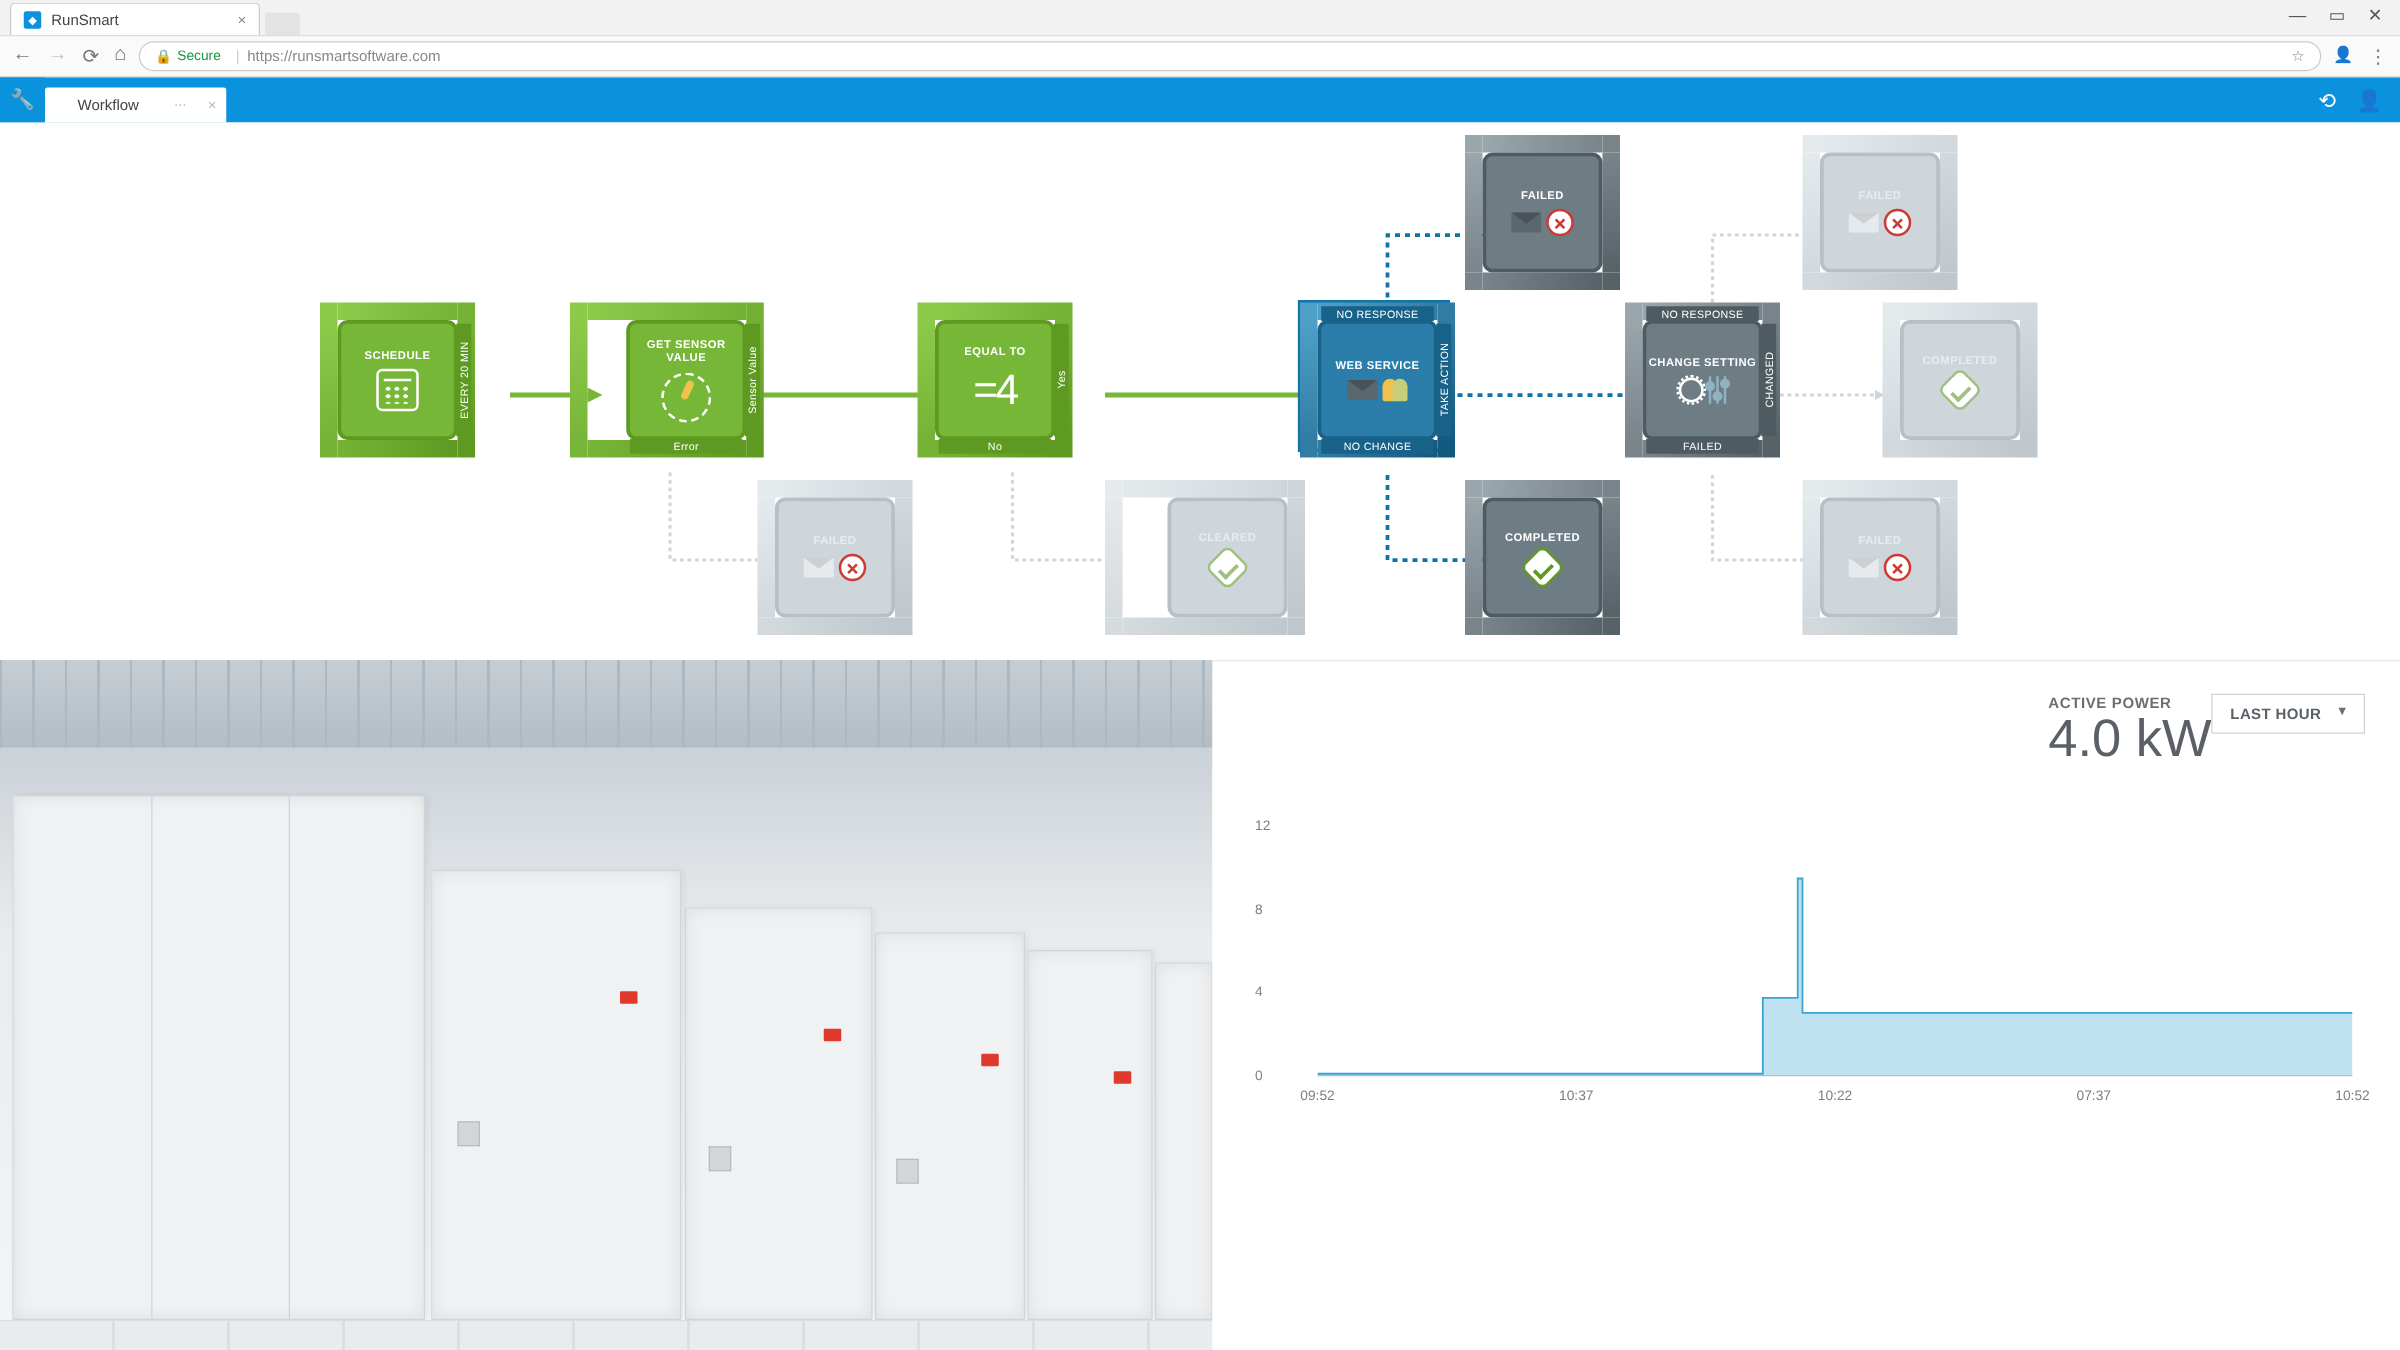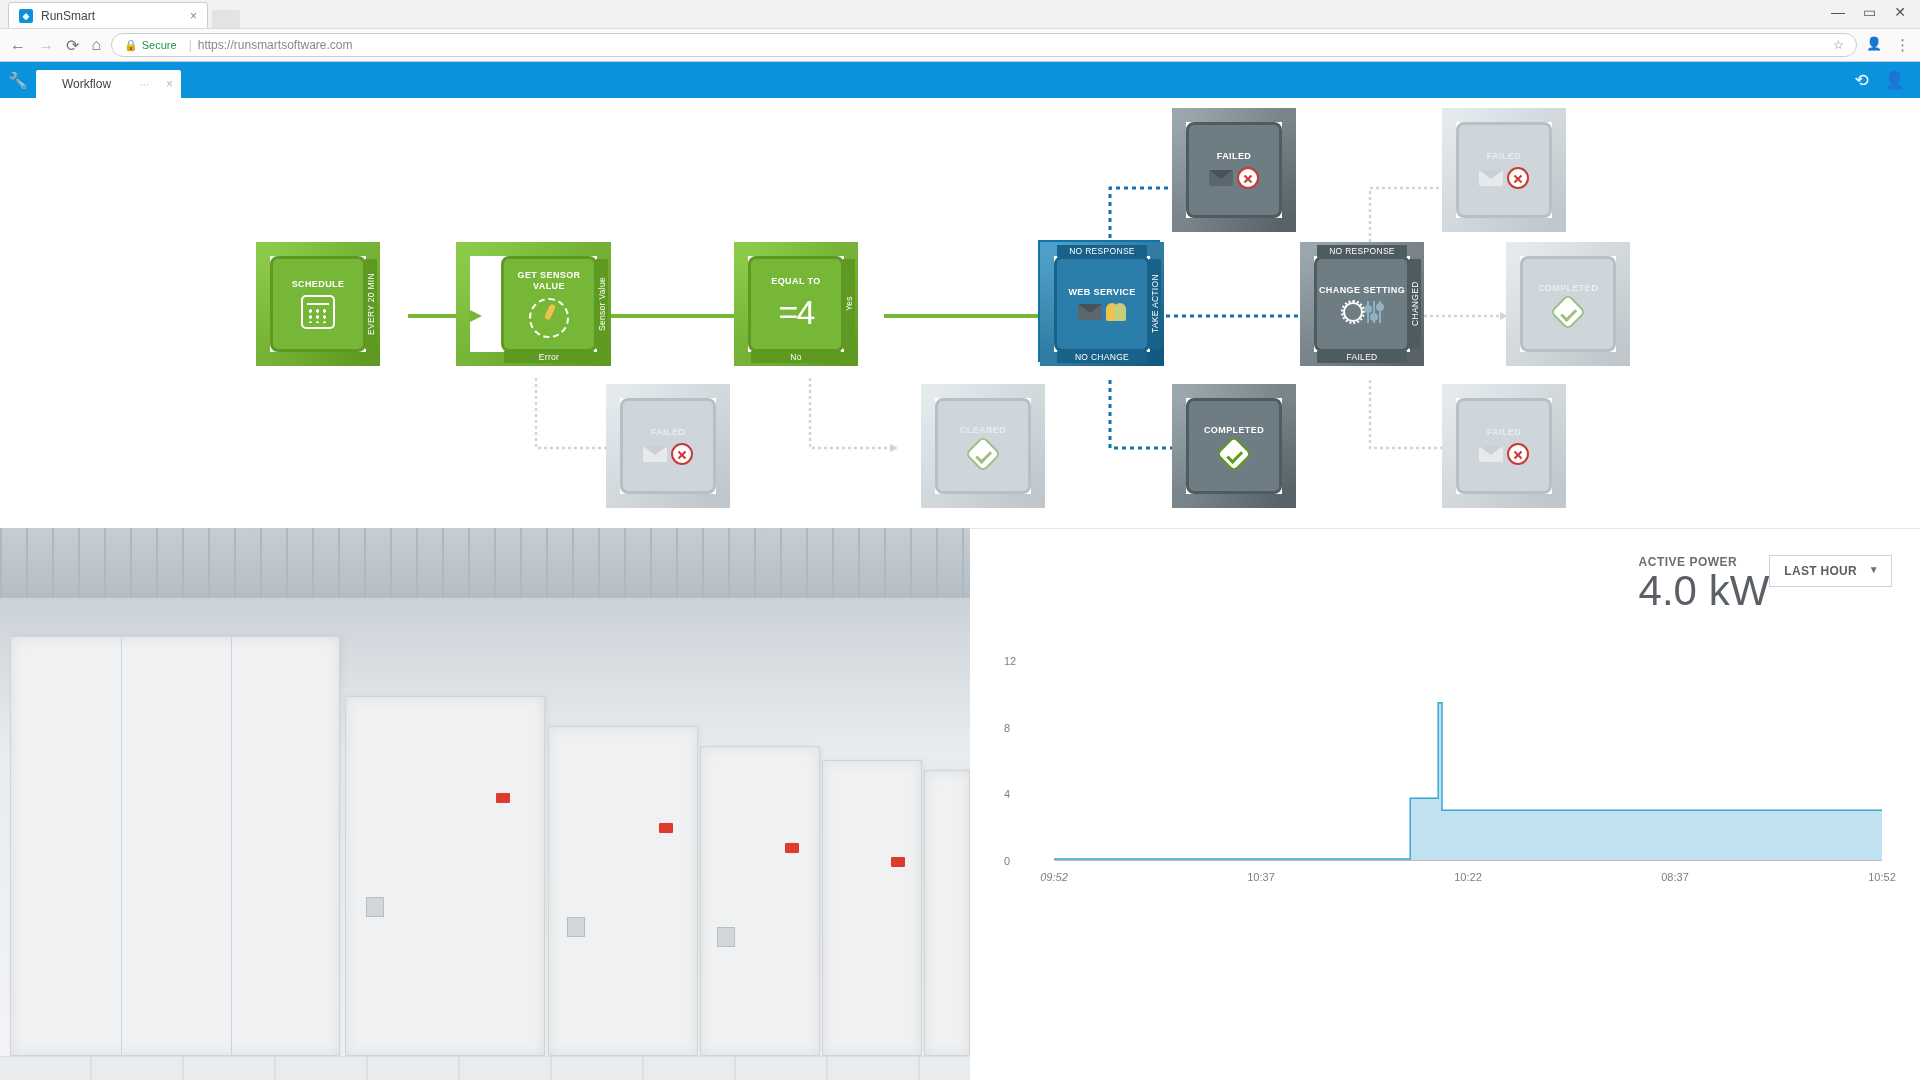--- a/index.html
+++ b/index.html
@@ -308,21 +308,21 @@
   <div class="node node-light" style="left:620px;top:300px;">
     <div class="bevel bv-light"></div>
     <div class="node-box">
       <div class="title">FAILED</div>
       <div class="icon-area">
           <div class="ic-env" style="opacity:.5;"></div>
           <div class="ic-x"></div>
         </div>
     </div>
   </div>
-  <div class="node node-light" style="left:935px;top:300px;">
+  <div class="node node-light" style="left:898px;top:300px;padding-left:36px;">
     <div class="bevel bv-light"></div>
     <div class="node-box">
       <div class="title">CLEARED</div>
       <div class="icon-area">
           <div class="ic-check light"></div>
         </div>
     </div>
   </div>
   <div class="node node-gray" style="left:1186px;top:300px;">
     <div class="bevel bv-gray"></div>
@@ -387,20 +387,20 @@
           <path fill="#bfe1f0" stroke="none" d="M0,200 L0,199 L370,199 L370,138 L399,138 L399,42 L403,42 L403,150 L860,150 L860,200 Z"></path>
           <path fill="none" stroke="#3aa5d1" stroke-width="1.5" d="M0,199 L370,199 L370,138 L399,138 L399,42 L403,42 L403,150 L860,150"></path>
         </svg>
       </div>
 
       <div class="y-tick" style="top:100%;">0</div>
       <div class="y-tick" style="top:66.6%;">4</div>
       <div class="y-tick" style="top:33.3%;">8</div>
       <div class="y-tick" style="top:0%;">12</div>
 
-      <div class="x-tick" style="left:50px;font-style:italic;">09:52</div>
+      <div class="x-tick" style="left:50px;">09:52</div>
       <div class="x-tick" style="left:calc(50px + (100% - 60px)*0.25);">10:37</div>
       <div class="x-tick" style="left:calc(50px + (100% - 60px)*0.50);">10:22</div>
-      <div class="x-tick" style="left:calc(50px + (100% - 60px)*0.75);">08:37</div>
+      <div class="x-tick" style="left:calc(50px + (100% - 60px)*0.75);">07:37</div>
       <div class="x-tick" style="left:calc(50px + (100% - 60px)*1.00);">10:52</div>
     </div>
   </div>
 </div>
 
 </body></html>

